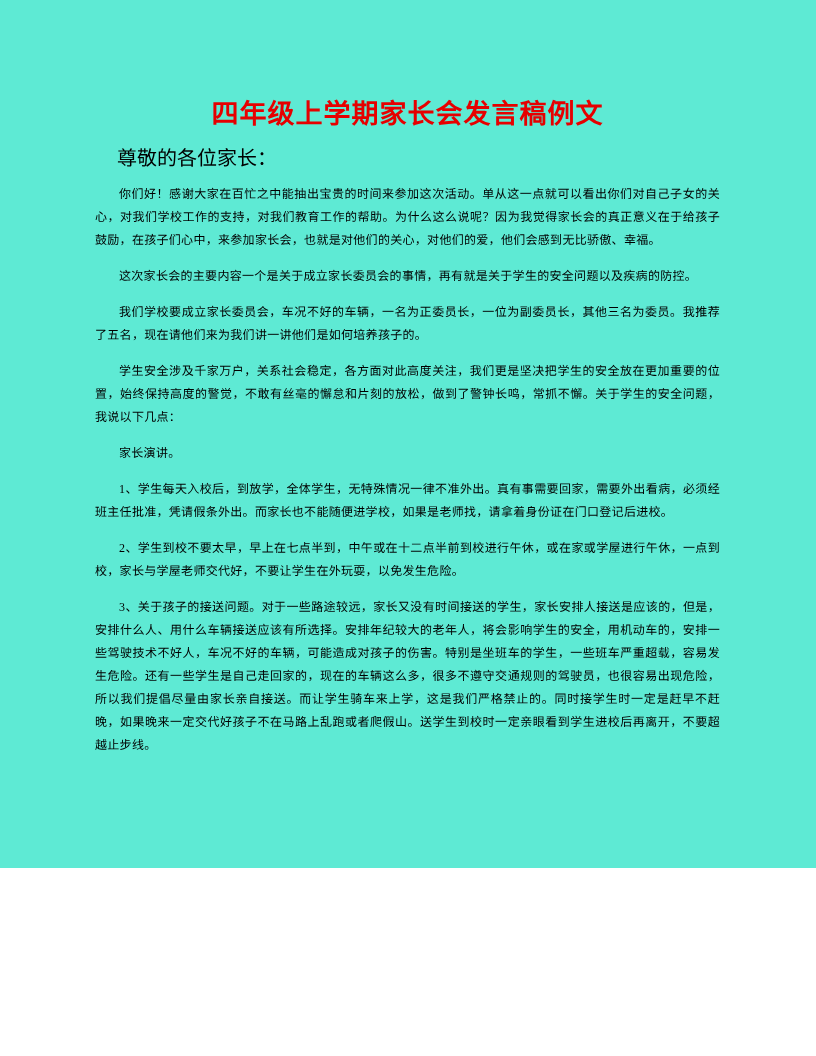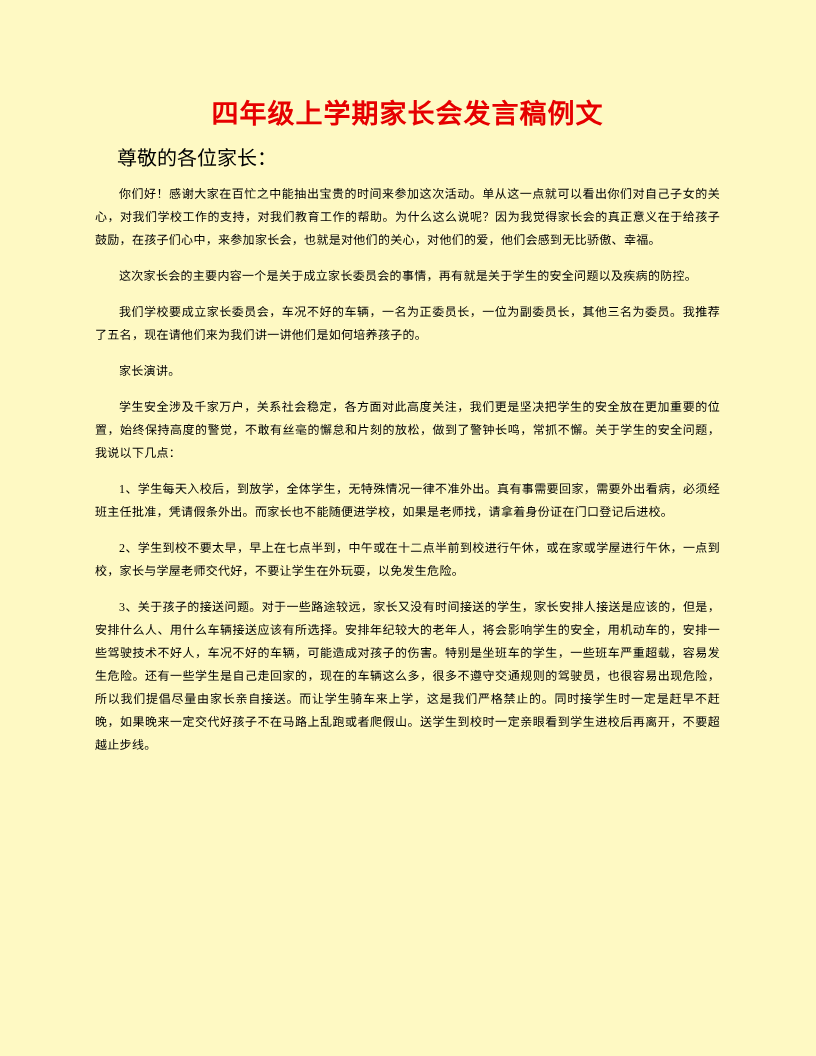--- a/index.html
+++ b/index.html
@@ -3,23 +3,23 @@
 <meta charset="utf-8">
 <style>
   html, body {
     margin: 0;
     padding: 0;
     background: #ffffff;
   }
   .page {
     position: relative;
     width: 816px;
-    height: 1056px;
+    height: 868px;
     margin: 0 auto;
-    background: #fef9c3;
+    background: #5eead4;
     box-sizing: border-box;
     padding: 98px 96px 44px 95px;
     overflow: hidden;
     font-family: "Liberation Serif", "DejaVu Serif", serif;
     color: #000000;
   }
   .doc-title {
     margin: 0 0 17px 0;
     font-size: 27px;
     line-height: 1.2;
@@ -49,19 +49,19 @@
 
 <div class="page" style="color: rgb(0, 0, 0);">
   <h1 class="doc-title" style="color: rgb(230, 0, 0);">四年级上学期家长会发言稿例文</h1>
 
   <p class="salutation">尊敬的各位家长：</p>
 
   <div>
       <p class="para">你们好！感谢大家在百忙之中能抽出宝贵的时间来参加这次活动。单从这一点就可以看出你们对自己子女的关心，对我们学校工作的支持，对我们教育工作的帮助。为什么这么说呢？因为我觉得家长会的真正意义在于给孩子鼓励，在孩子们心中，来参加家长会，也就是对他们的关心，对他们的爱，他们会感到无比骄傲、幸福。</p>
       <p class="para">这次家长会的主要内容一个是关于成立家长委员会的事情，再有就是关于学生的安全问题以及疾病的防控。</p>
       <p class="para">我们学校要成立家长委员会，车况不好的车辆，一名为正委员长，一位为副委员长，其他三名为委员。我推荐了五名，现在请他们来为我们讲一讲他们是如何培养孩子的。</p>
+      <p class="para">学生安全涉及千家万户，关系社会稳定，各方面对此高度关注，我们更是坚决把学生的安全放在更加重要的位置，始终保持高度的警觉，不敢有丝毫的懈怠和片刻的放松，做到了警钟长鸣，常抓不懈。关于学生的安全问题，我说以下几点：</p>
       <p class="para">家长演讲。</p>
-      <p class="para">学生安全涉及千家万户，关系社会稳定，各方面对此高度关注，我们更是坚决把学生的安全放在更加重要的位置，始终保持高度的警觉，不敢有丝毫的懈怠和片刻的放松，做到了警钟长鸣，常抓不懈。关于学生的安全问题，我说以下几点：</p>
       <p class="para">1、学生每天入校后，到放学，全体学生，无特殊情况一律不准外出。真有事需要回家，需要外出看病，必须经班主任批准，凭请假条外出。而家长也不能随便进学校，如果是老师找，请拿着身份证在门口登记后进校。</p>
       <p class="para">2、学生到校不要太早，早上在七点半到，中午或在十二点半前到校进行午休，或在家或学屋进行午休，一点到校，家长与学屋老师交代好，不要让学生在外玩耍，以免发生危险。</p>
       <p class="para">3、关于孩子的接送问题。对于一些路途较远，家长又没有时间接送的学生，家长安排人接送是应该的，但是，安排什么人、用什么车辆接送应该有所选择。安排年纪较大的老年人，将会影响学生的安全，用机动车的，安排一些驾驶技术不好人，车况不好的车辆，可能造成对孩子的伤害。特别是坐班车的学生，一些班车严重超载，容易发生危险。还有一些学生是自己走回家的，现在的车辆这么多，很多不遵守交通规则的驾驶员，也很容易出现危险，所以我们提倡尽量由家长亲自接送。而让学生骑车来上学，这是我们严格禁止的。同时接学生时一定是赶早不赶晚，如果晚来一定交代好孩子不在马路上乱跑或者爬假山。送学生到校时一定亲眼看到学生进校后再离开，不要超越止步线。</p>
     </div>
 </div>
 
 </body></html>

